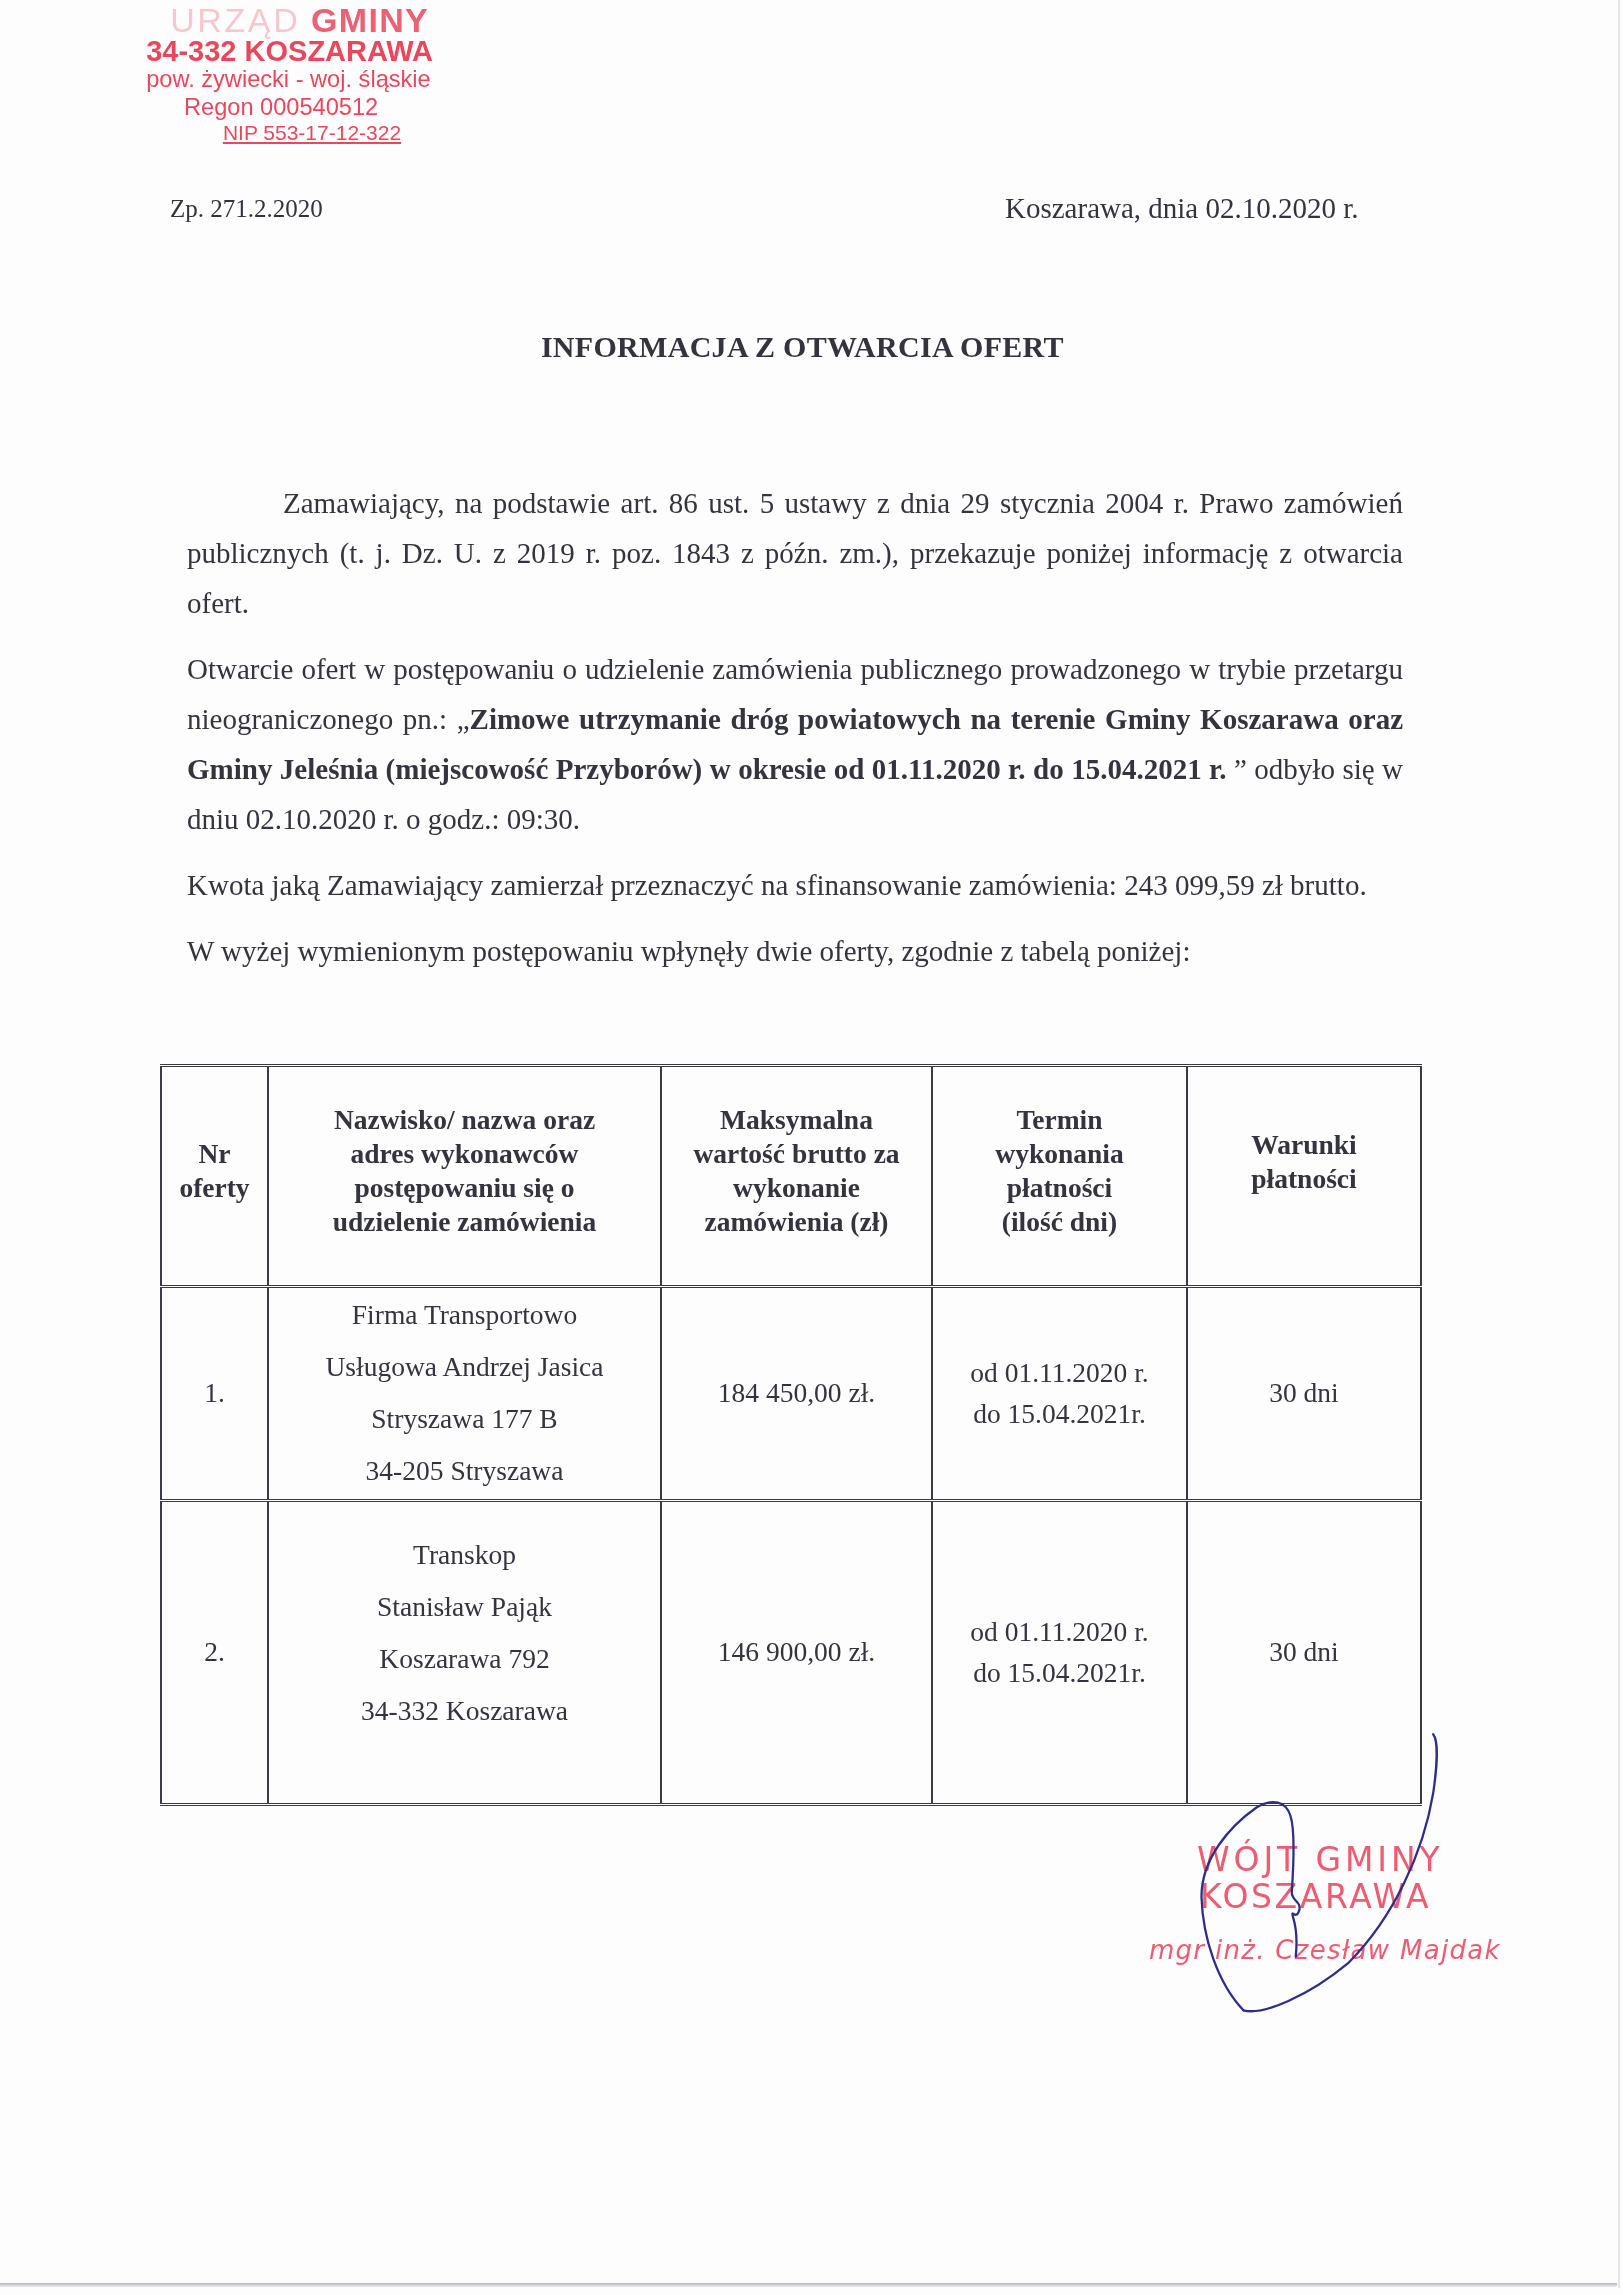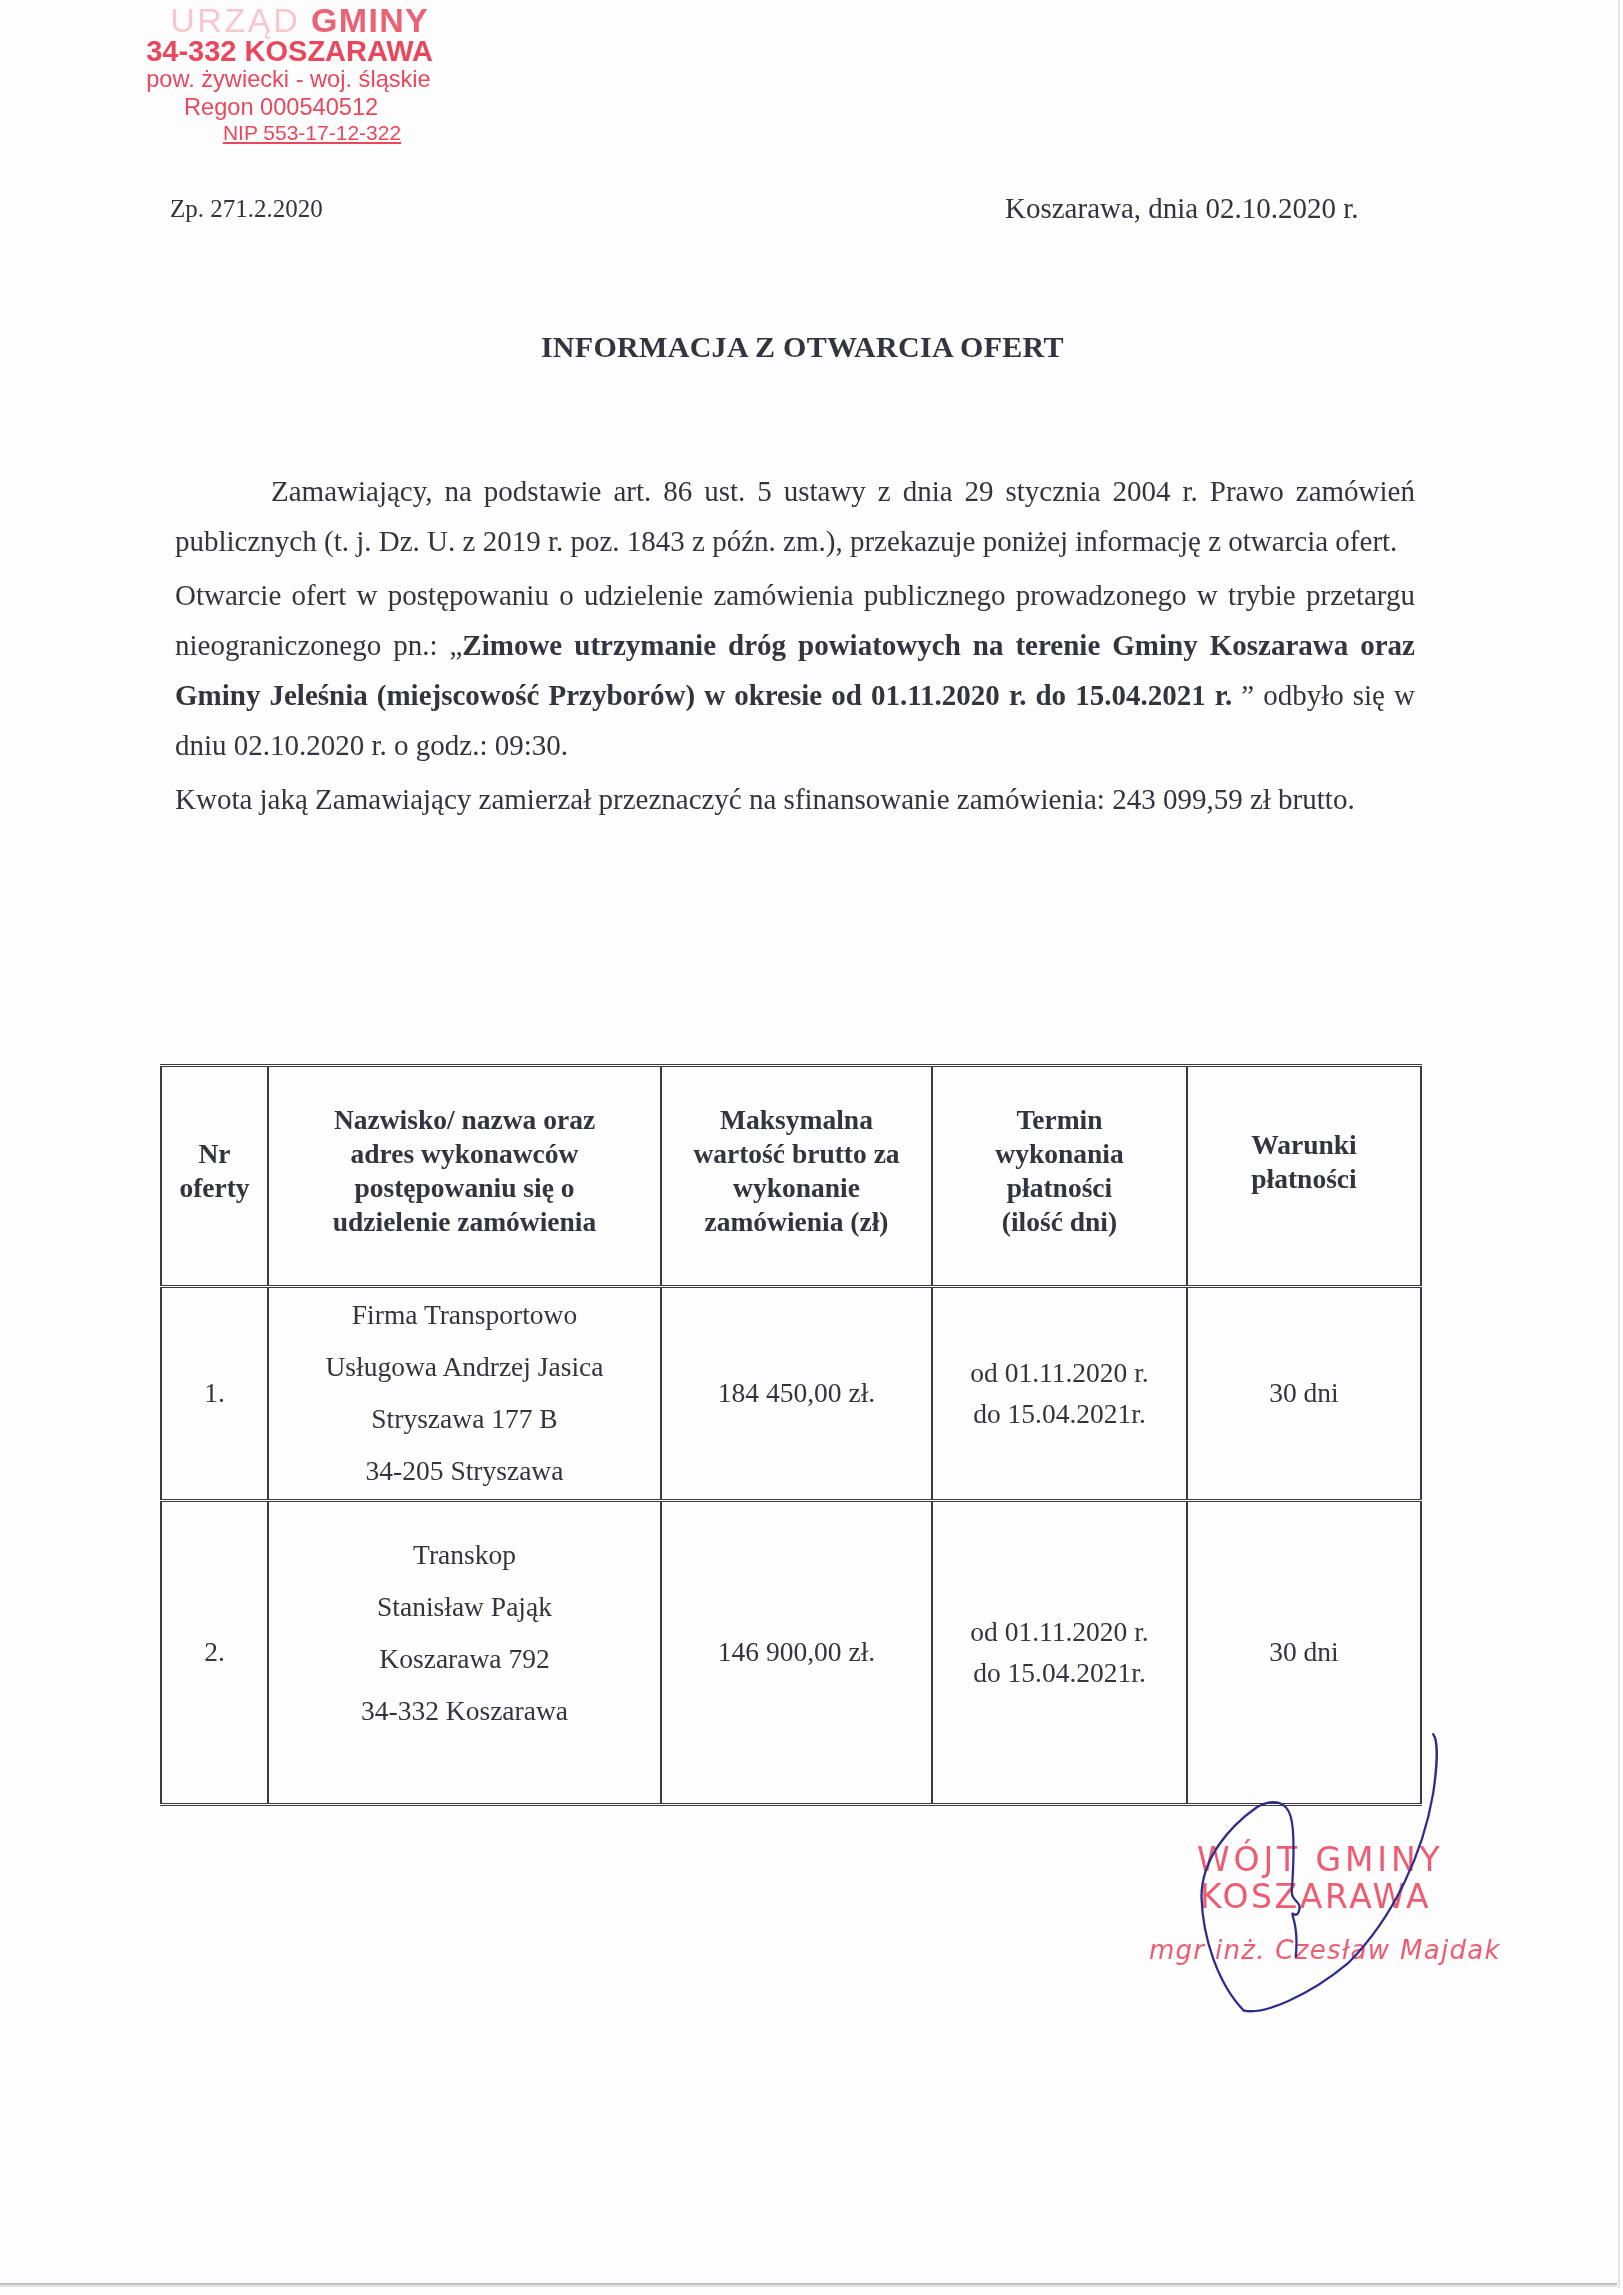--- a/index.html
+++ b/index.html
@@ -95,21 +95,21 @@
     
     .body-text {
       position: absolute;
       left: 171px;
       top: 462px;
       width: 1248px;
       font-size: 29px;
       line-height: 50px;
       text-align: justify;
     }
-    .body-text p { margin: 4px; }
+    .body-text p { margin: 16px; }
     .body-text .indent { text-indent: 96px; }
     .body-text b { font-weight: bold; }
     .body-text .nowrap-left { text-align: left; text-align-last: left; }
 
     
     .offers-table {
       position: absolute;
       left: 160px;
       top: 1064px;
       width: 1260px;
@@ -210,20 +210,21 @@
 
   <div class="ref-number">Zp. 271.2.2020</div>
   <div class="place-date">Koszarawa, dnia 02.10.2020 r.</div>
 
   <div class="doc-title"><span>INFORMACJA Z OTWARCIA OFERT</span></div>
 
   <div class="body-text">
     <p class="indent">Zamawiający, na podstawie art. 86 ust. 5 ustawy z dnia 29 stycznia 2004 r. Prawo zamówień publicznych (t. j. Dz. U. z 2019 r. poz. 1843 z późn. zm.), przekazuje poniżej informację z otwarcia ofert.</p>
     <p><span>Otwarcie ofert w postępowaniu o udzielenie zamówienia publicznego prowadzonego w trybie przetargu nieograniczonego pn.: „</span><b>Zimowe utrzymanie dróg powiatowych na terenie Gminy Koszarawa oraz Gminy Jeleśnia (miejscowość Przyborów)  w okresie od 01.11.2020 r. do 15.04.2021 r.</b><span> ”  odbyło się w dniu 02.10.2020 r. o godz.: 09:30.</span></p>
     <p>Kwota jaką Zamawiający zamierzał przeznaczyć na sfinansowanie zamówienia: 243 099,59 zł brutto.</p>
+    <p class="nowrap-left">W wyżej wymienionym postępowaniu wpłynęły dwie oferty, zgodnie z tabelą poniżej:</p>
   </div>
 
   <table class="offers-table">
     <colgroup>
       <col class="c1">
         <col class="c2">
         <col class="c3">
         <col class="c4">
         <col class="c5">
     </colgroup>

